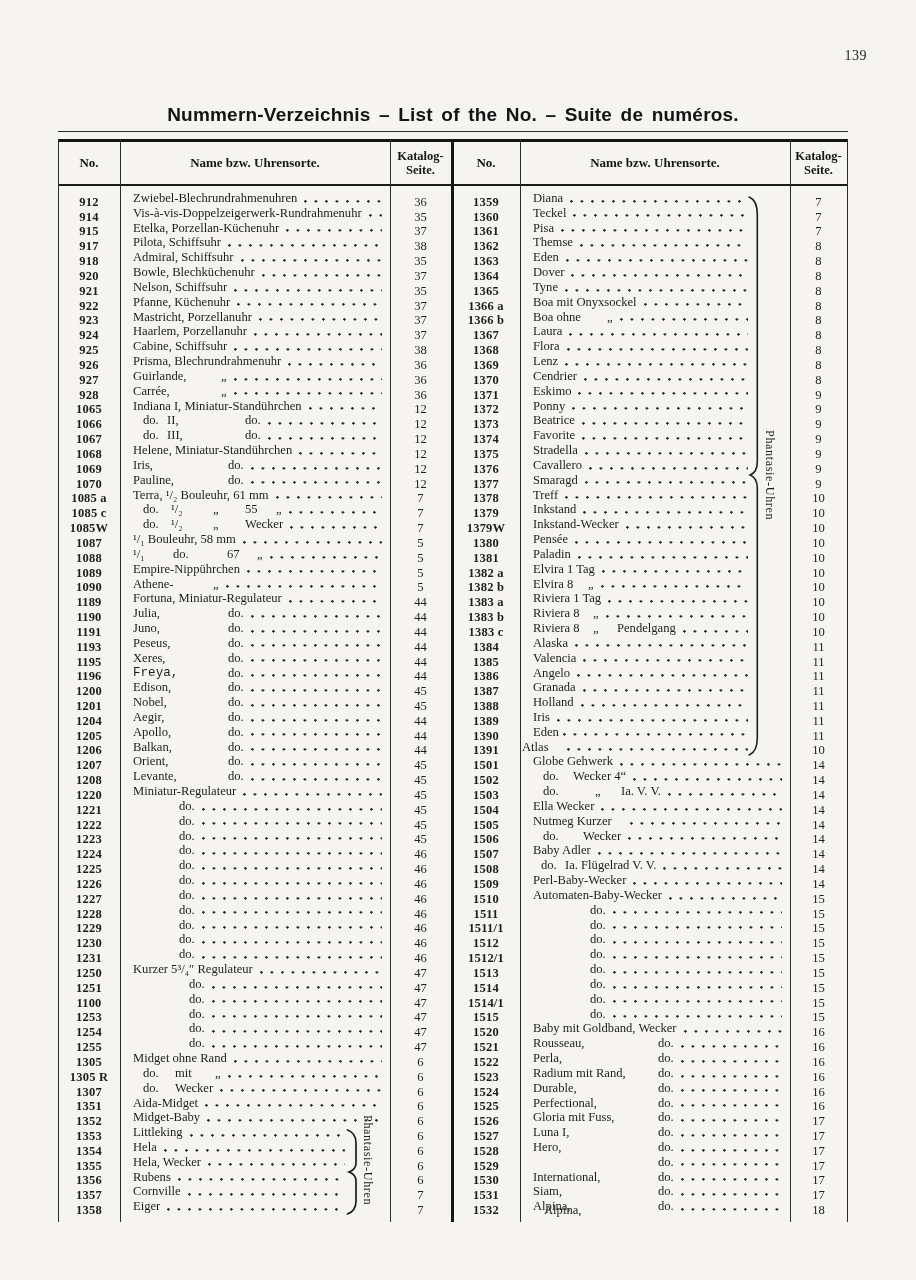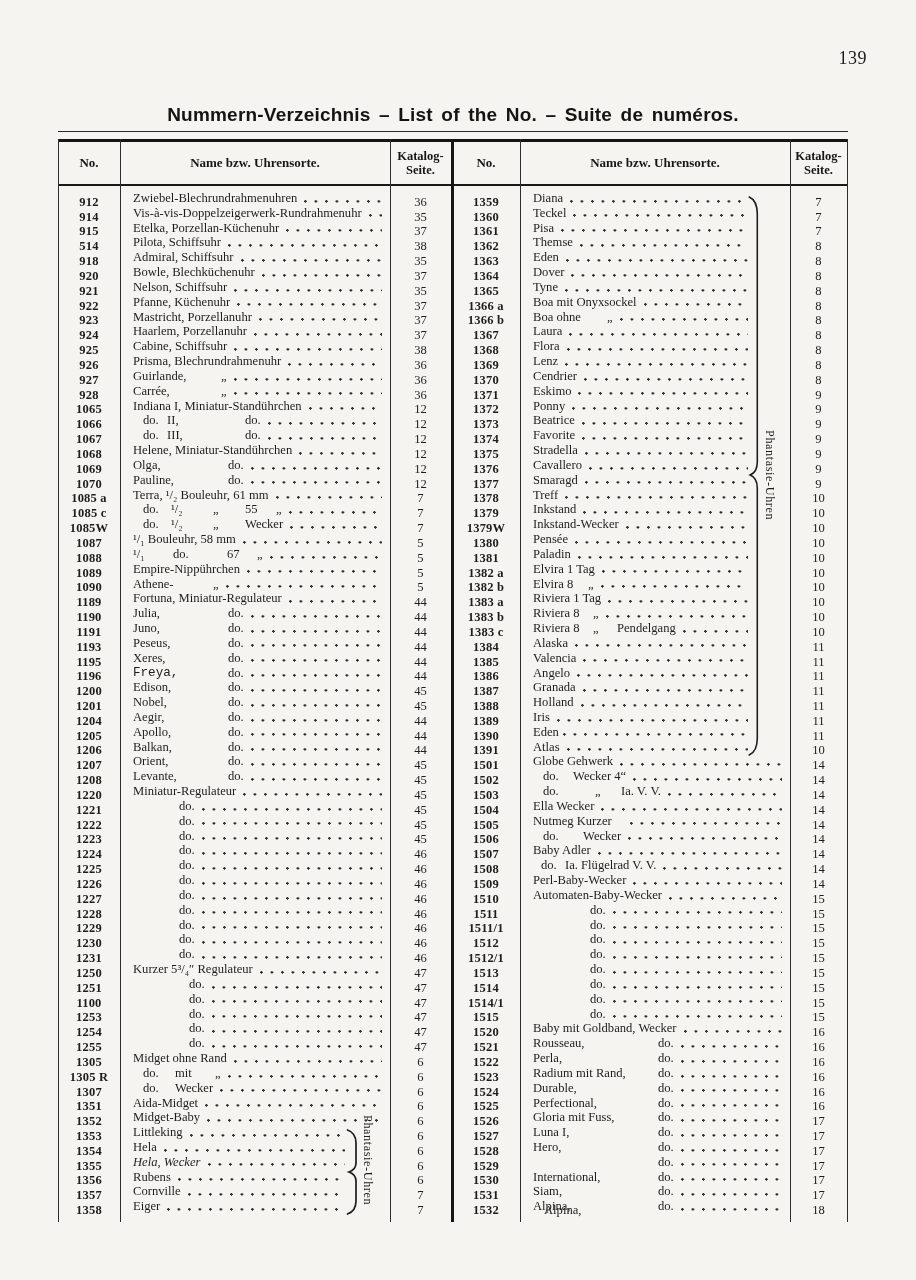--- a/index.html
+++ b/index.html
@@ -4,21 +4,21 @@
 <style>
   html,body { margin:0; padding:0; }
   body {
     width:916px; height:1280px; position:relative;
     background:#f5f4f0;
     font-family:"Liberation Serif", "DejaVu Serif", serif;
     color:#1d1d1d; overflow:hidden;
   }
   .page-number {
     position:absolute; top:48px; right:49px;
-    font-size:18px; letter-spacing:0.5px;
+    font-size:14px; letter-spacing:0.5px;
   }
   .title {
     position:absolute; top:104px; left:58px; width:790px;
     text-align:center; font-family:"Liberation Sans","DejaVu Sans",sans-serif;
     font-weight:bold; font-size:19px; letter-spacing:0.2px; word-spacing:3px;
     margin:0; color:#141414;
   }
   .tbl { position:absolute; left:58px; top:131px; width:790px; height:1095px; }
   .rule-thin  { position:absolute; left:0; top:0;   width:790px; height:1px; background:#2a2a2a; }
   .rule-thick { position:absolute; left:0; top:8px; width:790px; height:3px; background:#141414; }
@@ -116,21 +116,21 @@
         </div>
         <div class="row">
           <span class="cell-no">915</span>
           <div class="cell-name">
             <span class="seg" style="left: 13px;">Etelka, Porzellan-Küchenuhr</span>
             <div class="leader" style="left: 166px;"></div>
           </div>
           <span class="cell-page">37</span>
         </div>
         <div class="row">
-          <span class="cell-no">514</span>
+          <span class="cell-no">917</span>
           <div class="cell-name">
             <span class="seg" style="left: 13px;">Pilota, Schiffsuhr</span>
             <div class="leader" style="left: 108px;"></div>
           </div>
           <span class="cell-page">38</span>
         </div>
         <div class="row">
           <span class="cell-no">918</span>
           <div class="cell-name">
             <span class="seg" style="left: 13px;">Admiral, Schiffsuhr</span>
@@ -244,21 +244,21 @@
           <span class="cell-no">1068</span>
           <div class="cell-name">
             <span class="seg" style="left: 13px;">Helene, Miniatur-Standührchen</span>
             <div class="leader" style="left: 179px;"></div>
           </div>
           <span class="cell-page">12</span>
         </div>
         <div class="row">
           <span class="cell-no">1069</span>
           <div class="cell-name">
-            <span class="seg" style="left: 13px;">Olga,</span>
+            <span class="seg" style="left: 13px;">Iris,</span>
             <span class="seg" style="left: 108px;">do.</span>
             <div class="leader" style="left: 131px;"></div>
           </div>
           <span class="cell-page">12</span>
         </div>
         <div class="row">
           <span class="cell-no">1070</span>
           <div class="cell-name">
             <span class="seg" style="left: 13px;">Pauline,</span>
             <span class="seg" style="left: 108px;">do.</span>
@@ -648,21 +648,21 @@
           <span class="cell-no">1354</span>
           <div class="cell-name br">
             <span class="seg" style="left: 13px;">Hela</span>
             <div class="leader" style="left: 44px;"></div>
           </div>
           <span class="cell-page">6</span>
         </div>
         <div class="row">
           <span class="cell-no">1355</span>
           <div class="cell-name br">
-            <span class="seg" style="left: 13px; font-style: italic;">Hela, Wecker</span>
+            <span class="seg" style="left: 13px;">Hela, Wecker</span>
             <div class="leader" style="left: 88px;"></div>
           </div>
           <span class="cell-page">6</span>
         </div>
         <div class="row">
           <span class="cell-no">1356</span>
           <div class="cell-name br">
             <span class="seg" style="left: 13px;">Rubens</span>
             <div class="leader" style="left: 58px;"></div>
           </div>
@@ -983,21 +983,21 @@
           <span class="cell-no">1390</span>
           <div class="cell-name br">
             <span class="seg" style="left: 13px;">Eden</span>
             <div class="leader" style="left: 43px;"></div>
           </div>
           <span class="cell-page">11</span>
         </div>
         <div class="row">
           <span class="cell-no">1391</span>
           <div class="cell-name br">
-            <span class="seg" style="left: 13px;">Atlas</span>
+            <span class="seg" style="left: 2px;">Atlas</span>
             <div class="leader" style="left: 47px;"></div>
           </div>
           <span class="cell-page">10</span>
         </div>
         <div class="row">
           <span class="cell-no">1501</span>
           <div class="cell-name">
             <span class="seg" style="left: 13px;">Globe Gehwerk</span>
             <div class="leader" style="left: 100px;"></div>
           </div>

